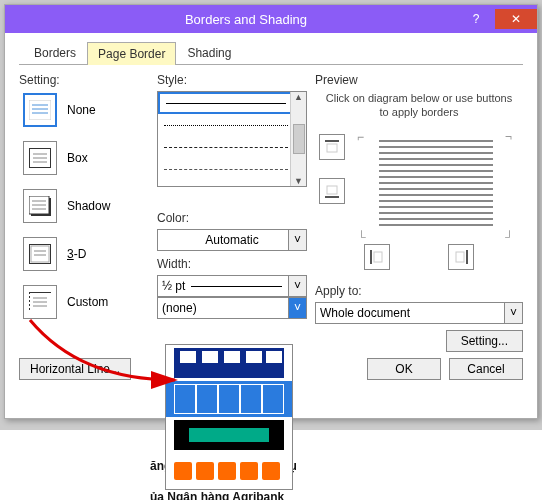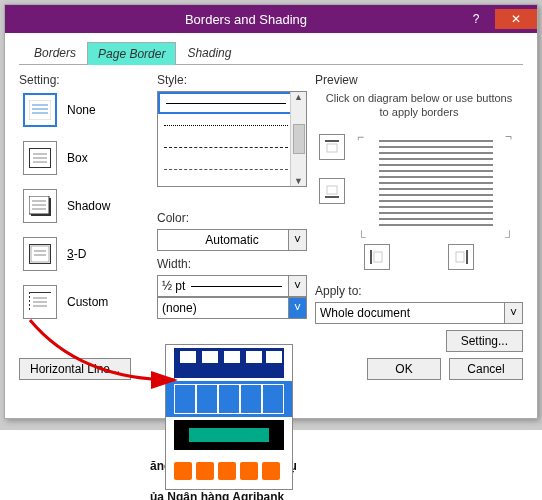--- a/index.html
+++ b/index.html
@@ -1,25 +1,25 @@
 <!DOCTYPE html>
 <html><head>
 <meta charset="utf-8">
 <style>
   * { box-sizing: border-box; font-family: "Segoe UI", Tahoma, sans-serif; font-size: 12px; }
   body { margin:0; background:#ccc; width:542px; height:500px; position:relative; overflow:hidden; }
   .window { position:absolute; left:4px; top:4px; width:534px; height:415px; background:#fff; border:1px solid #aaa; box-shadow:2px 2px 6px rgba(0,0,0,.3); }
-  .titlebar { background:#701a75; height:28px; display:flex; align-items:center; color:#fff; }
+  .titlebar { background:#8b5cf6; height:28px; display:flex; align-items:center; color:#fff; }
   .titletxt { flex:1; text-align:center; font-size:13px; }
   .winbtn { width:34px; height:20px; margin-left:2px; display:flex; align-items:center; justify-content:center; color:#fff; }
   .winbtn.close { background:#d6492e; width:42px; height:20px; }
   .winbtns { display:flex; align-items:flex-start; }
   .tabs { display:flex; margin:8px 0 0 18px; }
-  .tab { padding:4px 10px; border:1px solid transparent; border-bottom:none; color:#333; cursor:default;font-style:italic; }
-  .tab.active { border-color:#aaa; background:#5eead4; position:relative; top:1px; }
+  .tab { padding:4px 10px; border:1px solid transparent; border-bottom:none; color:#333; cursor:default; }
+  .tab.active { border-color:#aaa; background:#fef9c3; position:relative; top:1px; }
   .tab-sep { border-bottom:1px solid #aaa; margin:0 14px; }
   .body { display:flex; padding:8px 14px 0 14px; gap:8px; }
   .col { }
   .lbl { color:#333; margin-bottom:4px; }
   .setting-col { width:130px; }
   .setting-item { display:flex; align-items:center; gap:10px; margin:6px 0 14px 4px; }
   .setting-icon { width:34px; height:34px; border:1px solid #888; display:flex; align-items:center; justify-content:center; background:#fff; }
   .setting-icon.sel { border:2px solid #2a7bde; }
   .si-inner { width:22px; height:20px; }
   .style-col { width:150px; }

